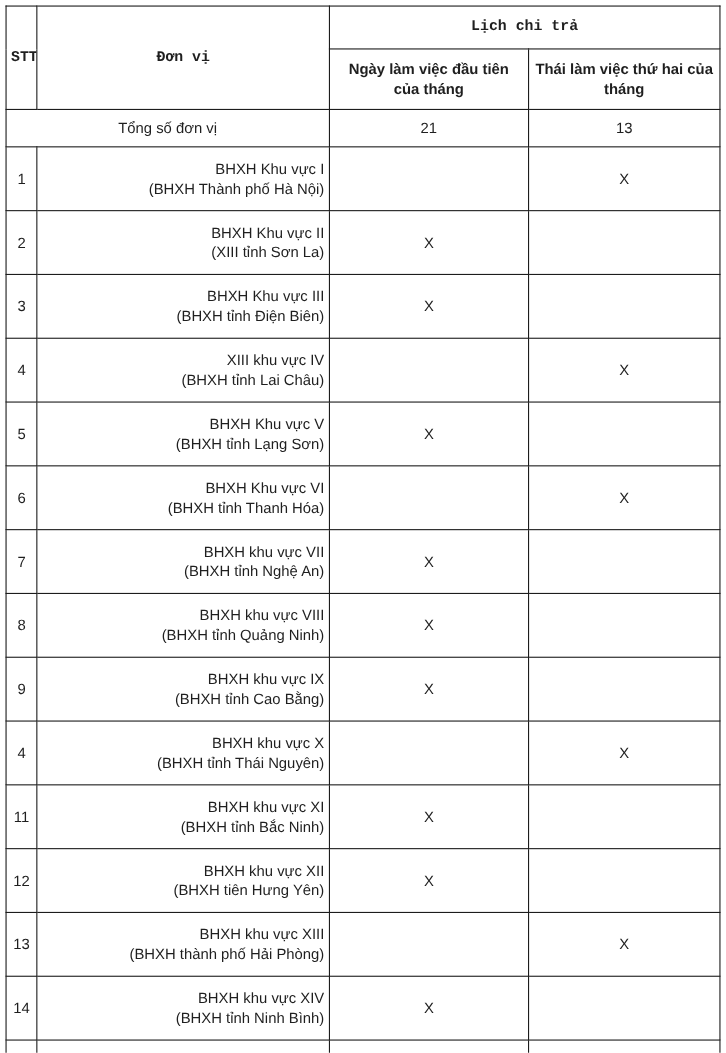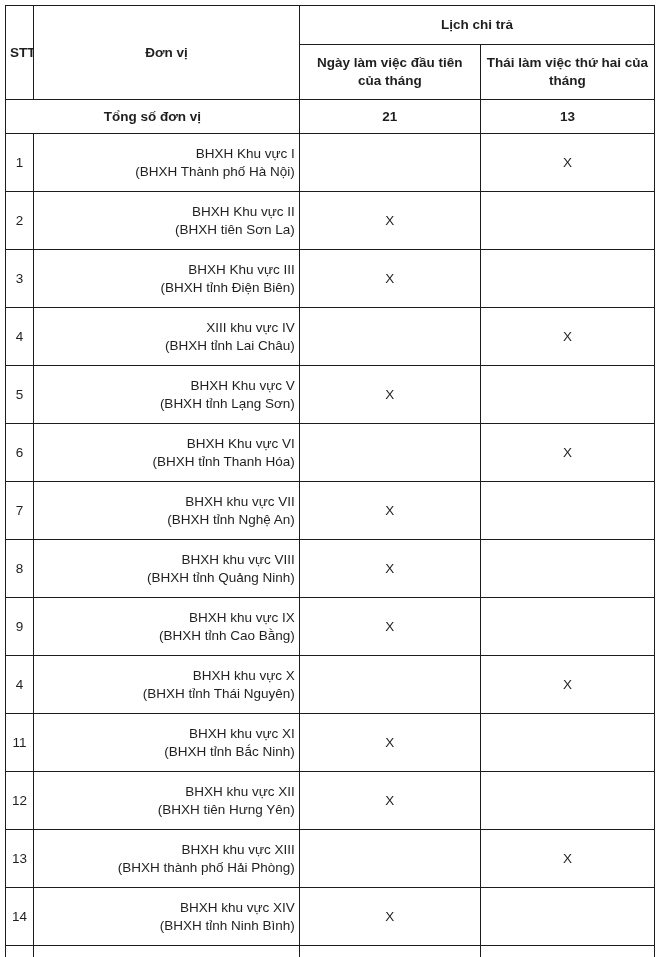--- a/index.html
+++ b/index.html
@@ -34,26 +34,26 @@
     font-size: 13.5px;
     line-height: 1.3;
     padding: 2px 4px;
     overflow: hidden;
   }
   .col-stt    { width: 28px; }
   .col-unit   { width: 264px; }
   .col-first  { width: 180px; }
   .col-second { width: 173px; }
 
-  tr.hdr-top th  { height: 34px; font-weight: bold; }
+  tr.hdr-top th  { height: 34px; font-weight: bold; font-family: Liberation Mono, monospace; }
   tr.hdr-sub th  { height: 50px; font-weight: bold; }
   th.stt-head    { font-weight: bold; padding: 0 1px; }
   th.unit-head   { font-weight: bold; }
 
-  tr.summary td  { height: 29px; font-weight: bold; }
+  tr.summary td  { height: 29px; font-weight: normal; }
 
   tr.data-row td { height: 53px; }
   td.stt-cell    { font-size: 13px; }
   td.unit-cell .line { display: block; text-align: right; }
   td.mark-cell   { font-size: 14px; }
 
   tr.partial-row td { height: 40px; border-bottom: none; }
 </style>
 </head>
 <body>
@@ -91,21 +91,21 @@
           <span class="line">(BHXH Thành phố Hà Nội)</span>
         </td>
         <td class="mark-cell"></td>
         <td class="mark-cell">X</td>
       </tr>
 
       <tr class="data-row">
         <td class="stt-cell">2</td>
         <td class="unit-cell">
           <span class="line">BHXH Khu vực II</span>
-          <span class="line">(BHXH tiên Sơn La)</span>
+          <span class="line">(XIII tỉnh Sơn La)</span>
         </td>
         <td class="mark-cell">X</td>
         <td class="mark-cell"></td>
       </tr>
 
       <tr class="data-row">
         <td class="stt-cell">3</td>
         <td class="unit-cell">
           <span class="line">BHXH Khu vực III</span>
           <span class="line">(BHXH tỉnh Điện Biên)</span>

